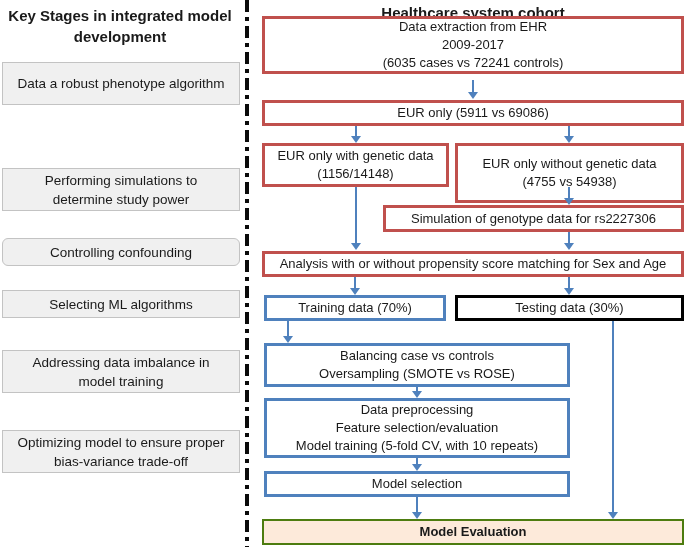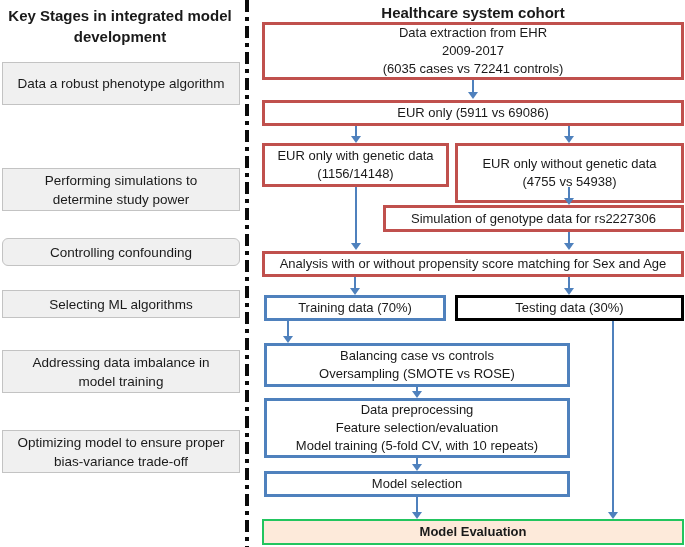--- a/index.html
+++ b/index.html
@@ -31,21 +31,21 @@
   }
 
   .node {
     position:absolute; box-sizing:border-box; background:#ffffff;
     display:flex; flex-direction:column; align-items:center; justify-content:center;
     text-align:center; font-size:13px; line-height:18px; padding:0 6px;
   }
   .node.red    { border:3px solid #c0504d; }
   .node.blue   { border:3px solid #4f81bd; }
   .node.black  { border:3px solid #000000; }
-  .node.orange { border:2px solid #22c55e; background:#fdeada; font-weight:bold; }
+  .node.orange { border:2px solid #4d7c0f; background:#fdeada; font-weight:bold; }
 
   .varrow { position:absolute; width:10px; }
   .varrow::before {
     content:""; position:absolute; left:4px; top:0; bottom:5px; width:2px; background:#4f81bd;
   }
   .varrow::after {
     content:""; position:absolute; left:0; bottom:0; width:0; height:0;
     border-left:5px solid transparent; border-right:5px solid transparent;
     border-top:7px solid #4f81bd;
   }
@@ -61,21 +61,21 @@
   <div class="stage" style="top:168px; height:43px;">Performing simulations to determine study power</div>
   <div class="stage" style="top:238px; height:28px;border-radius:6px;">Controlling confounding</div>
   <div class="stage" style="top:290px; height:28px;">Selecting ML algorithms</div>
   <div class="stage" style="top:350px; height:43px;">Addressing data imbalance in model training</div>
   <div class="stage" style="top:430px; height:43px;">Optimizing model to ensure proper bias-variance trade-off</div>
 
   <div class="divider"></div>
 
   <div class="title right-title">Healthcare system cohort</div>
 
-  <div class="node red" style="left:262px; top:22px; width:422px; height:58px;">
+  <div class="node red" style="left:262px; top:16px; width:422px; height:58px;">
     <div>Data extraction from EHR</div>
     <div>2009-2017</div>
     <div>(6035 cases vs 72241 controls)</div>
   </div>
 
   <div class="node red" style="left:262px; top:100px; width:422px; height:26px;">EUR only (5911 vs 69086)</div>
 
   <div class="node red" style="left:262px; top:143px; width:187px; height:44px;">
     <div>EUR only with genetic data</div>
     <div>(1156/14148)</div>

